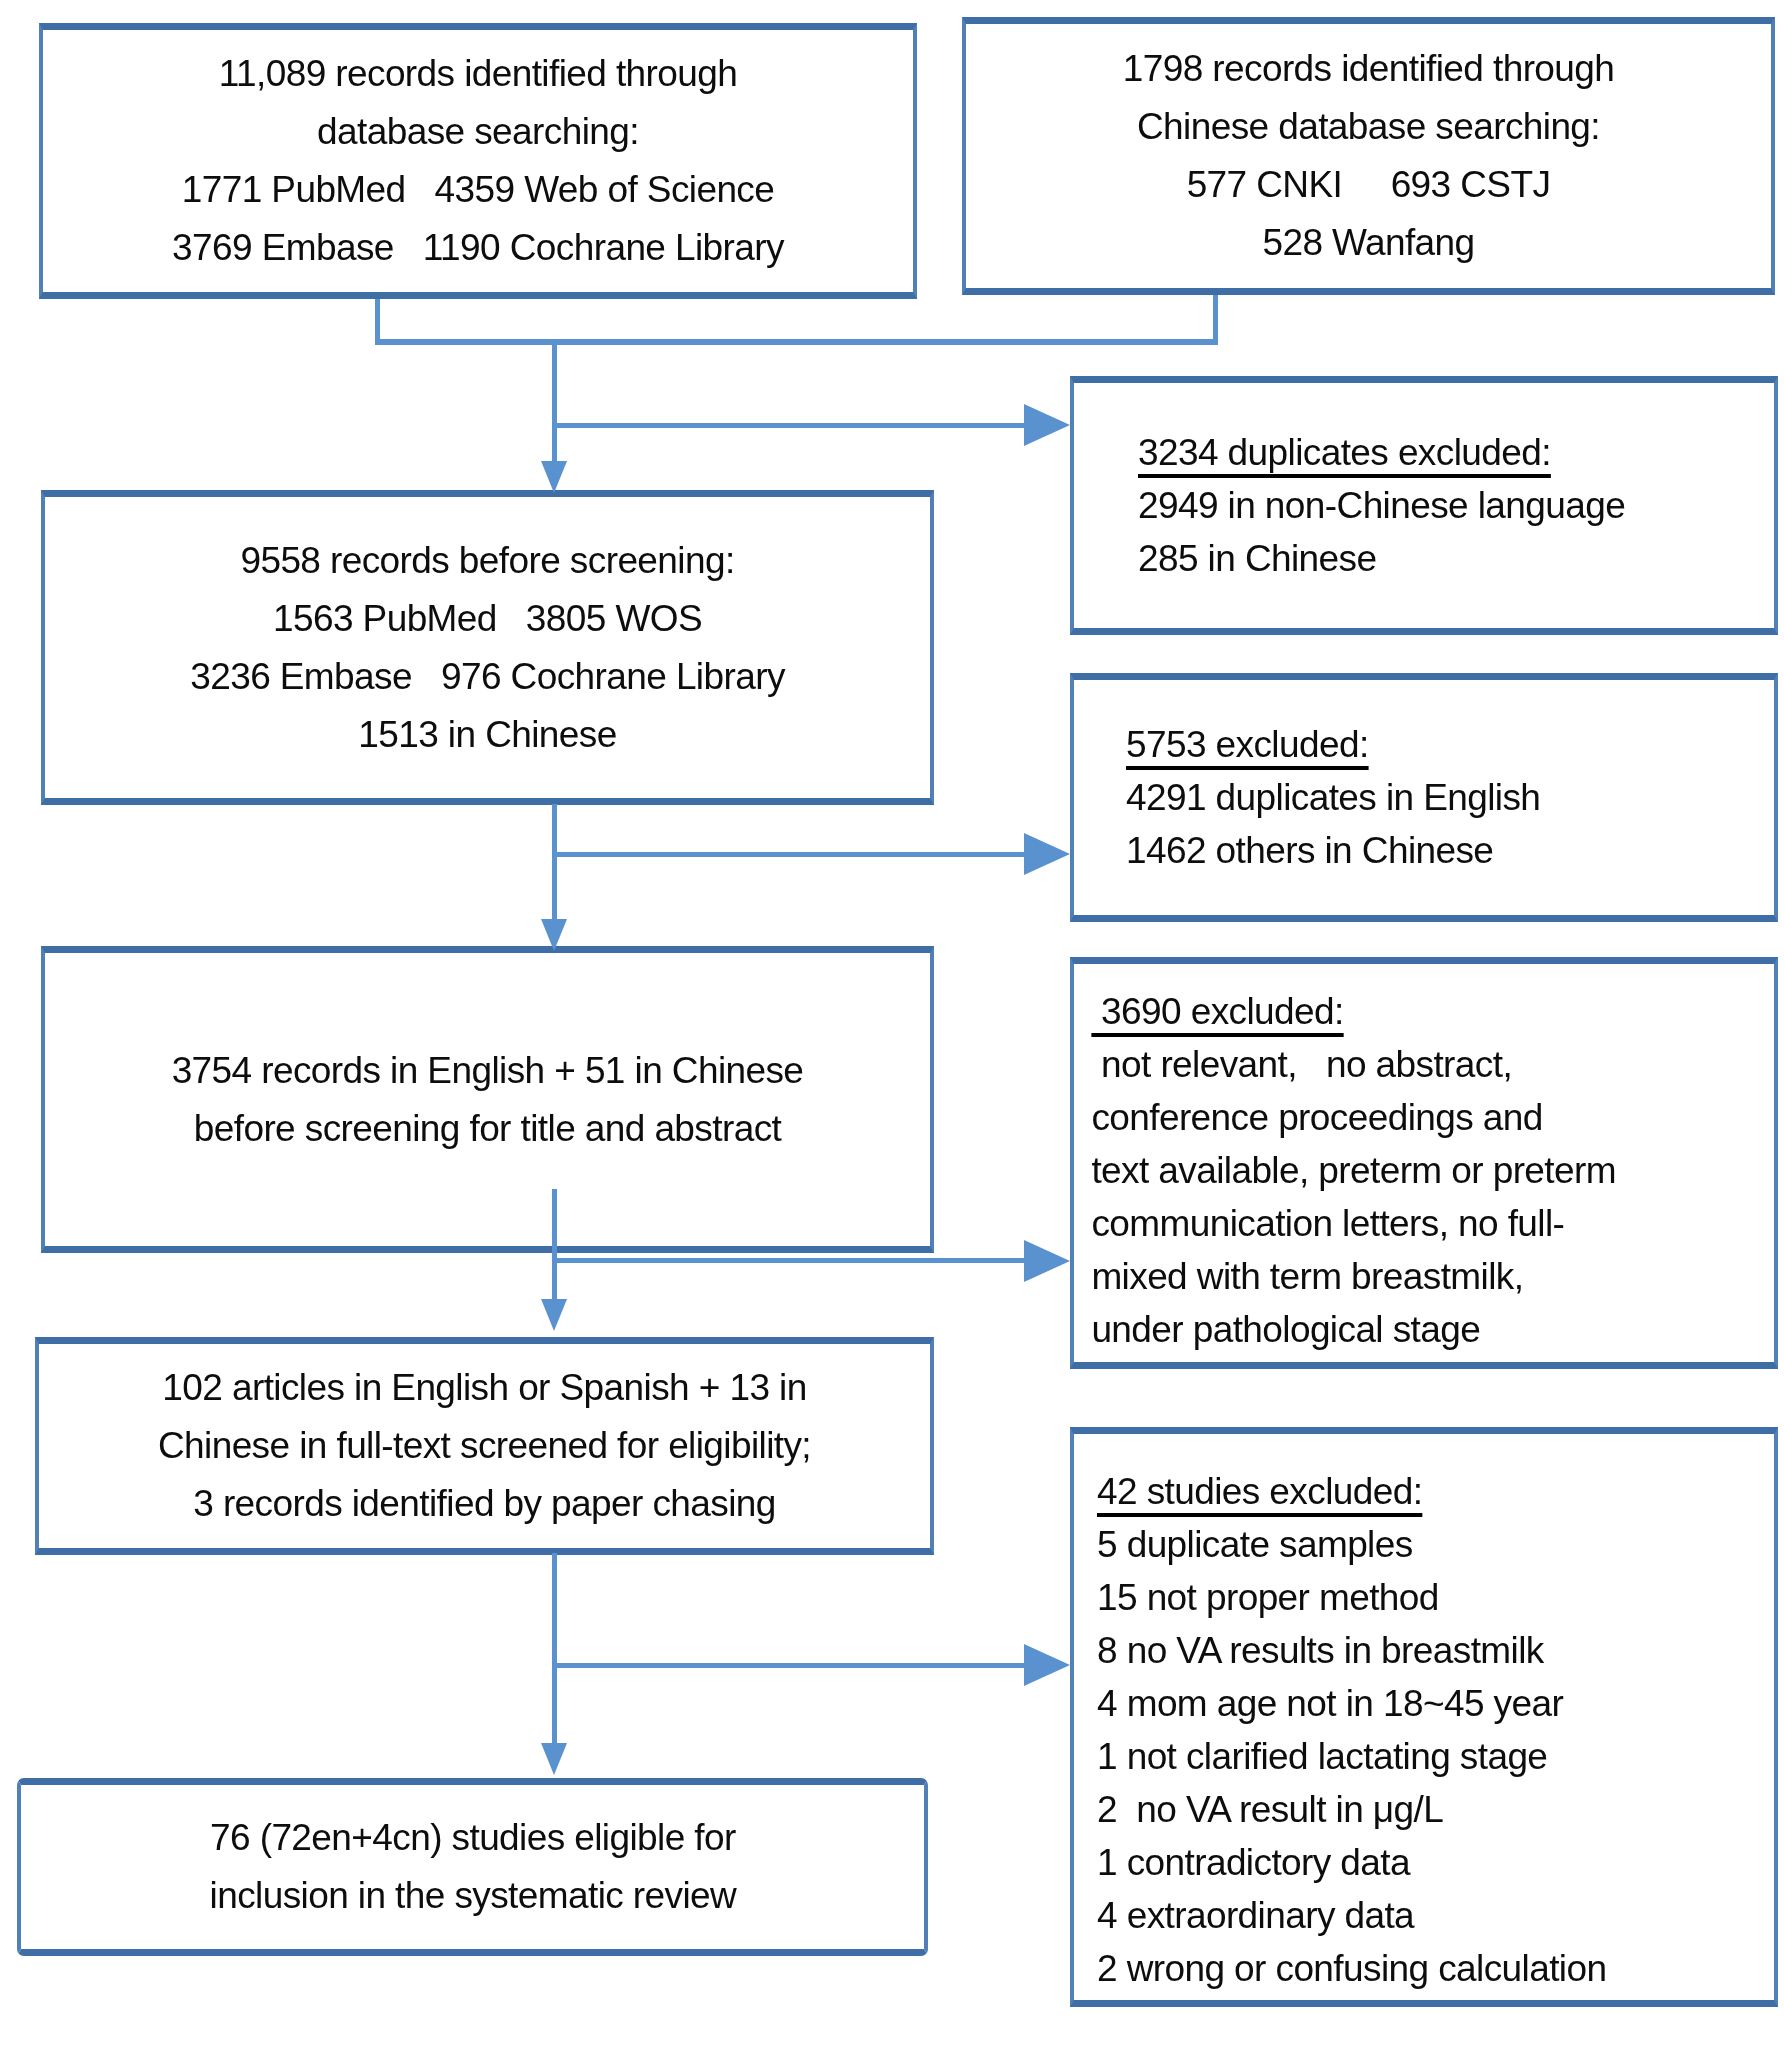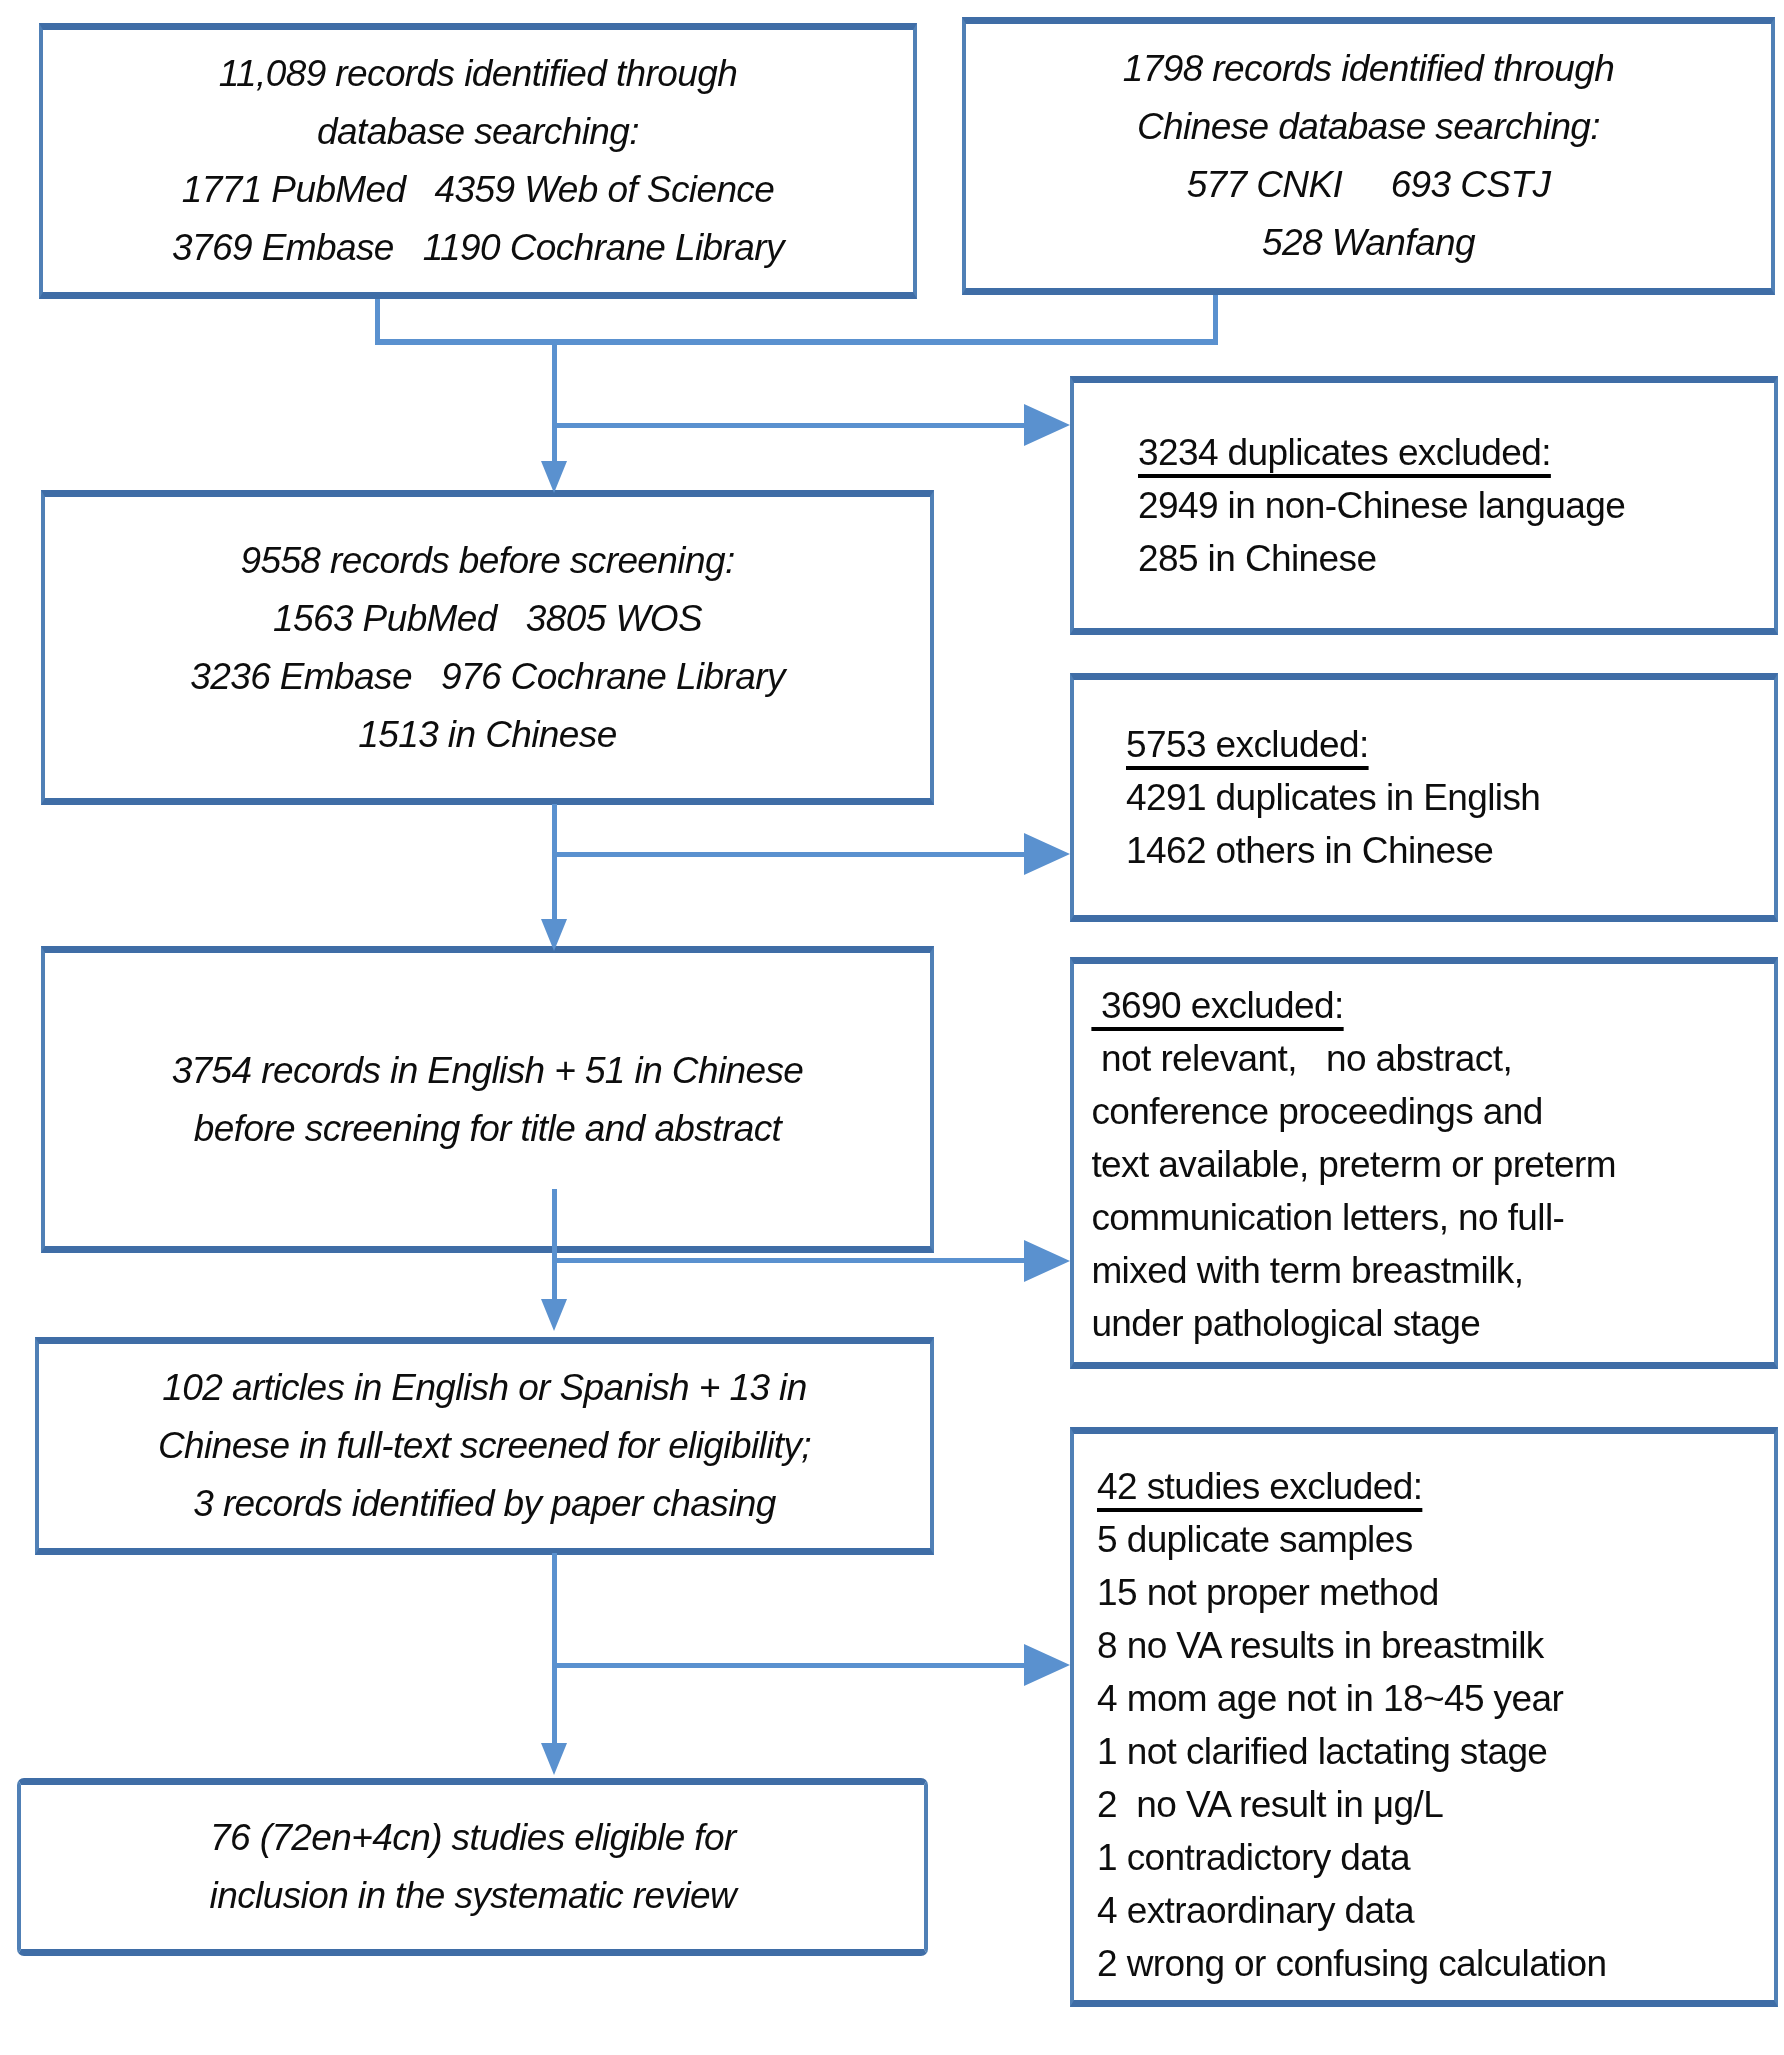--- a/index.html
+++ b/index.html
@@ -22,26 +22,26 @@
     position:absolute;
     box-sizing:border-box;
     background:#ffffff;
     border-style:solid;
     border-color:var(--border-dark);
     border-width:7px 4.6px;
     border-left-color:var(--border-side);
     border-right-color:var(--border-side);
     display:flex;
     flex-direction:column;
+    justify-content:center;
   }
   .main-box{
     align-items:center;
     justify-content:center;
     text-align:right;
-    font-style:italic;
   }
   .excl-box{
     align-items:flex-start;
     text-align:left;
   }
   .line{
     white-space:pre;
     font-size:37px;
     letter-spacing:-0.6px;
     line-height:58px;

